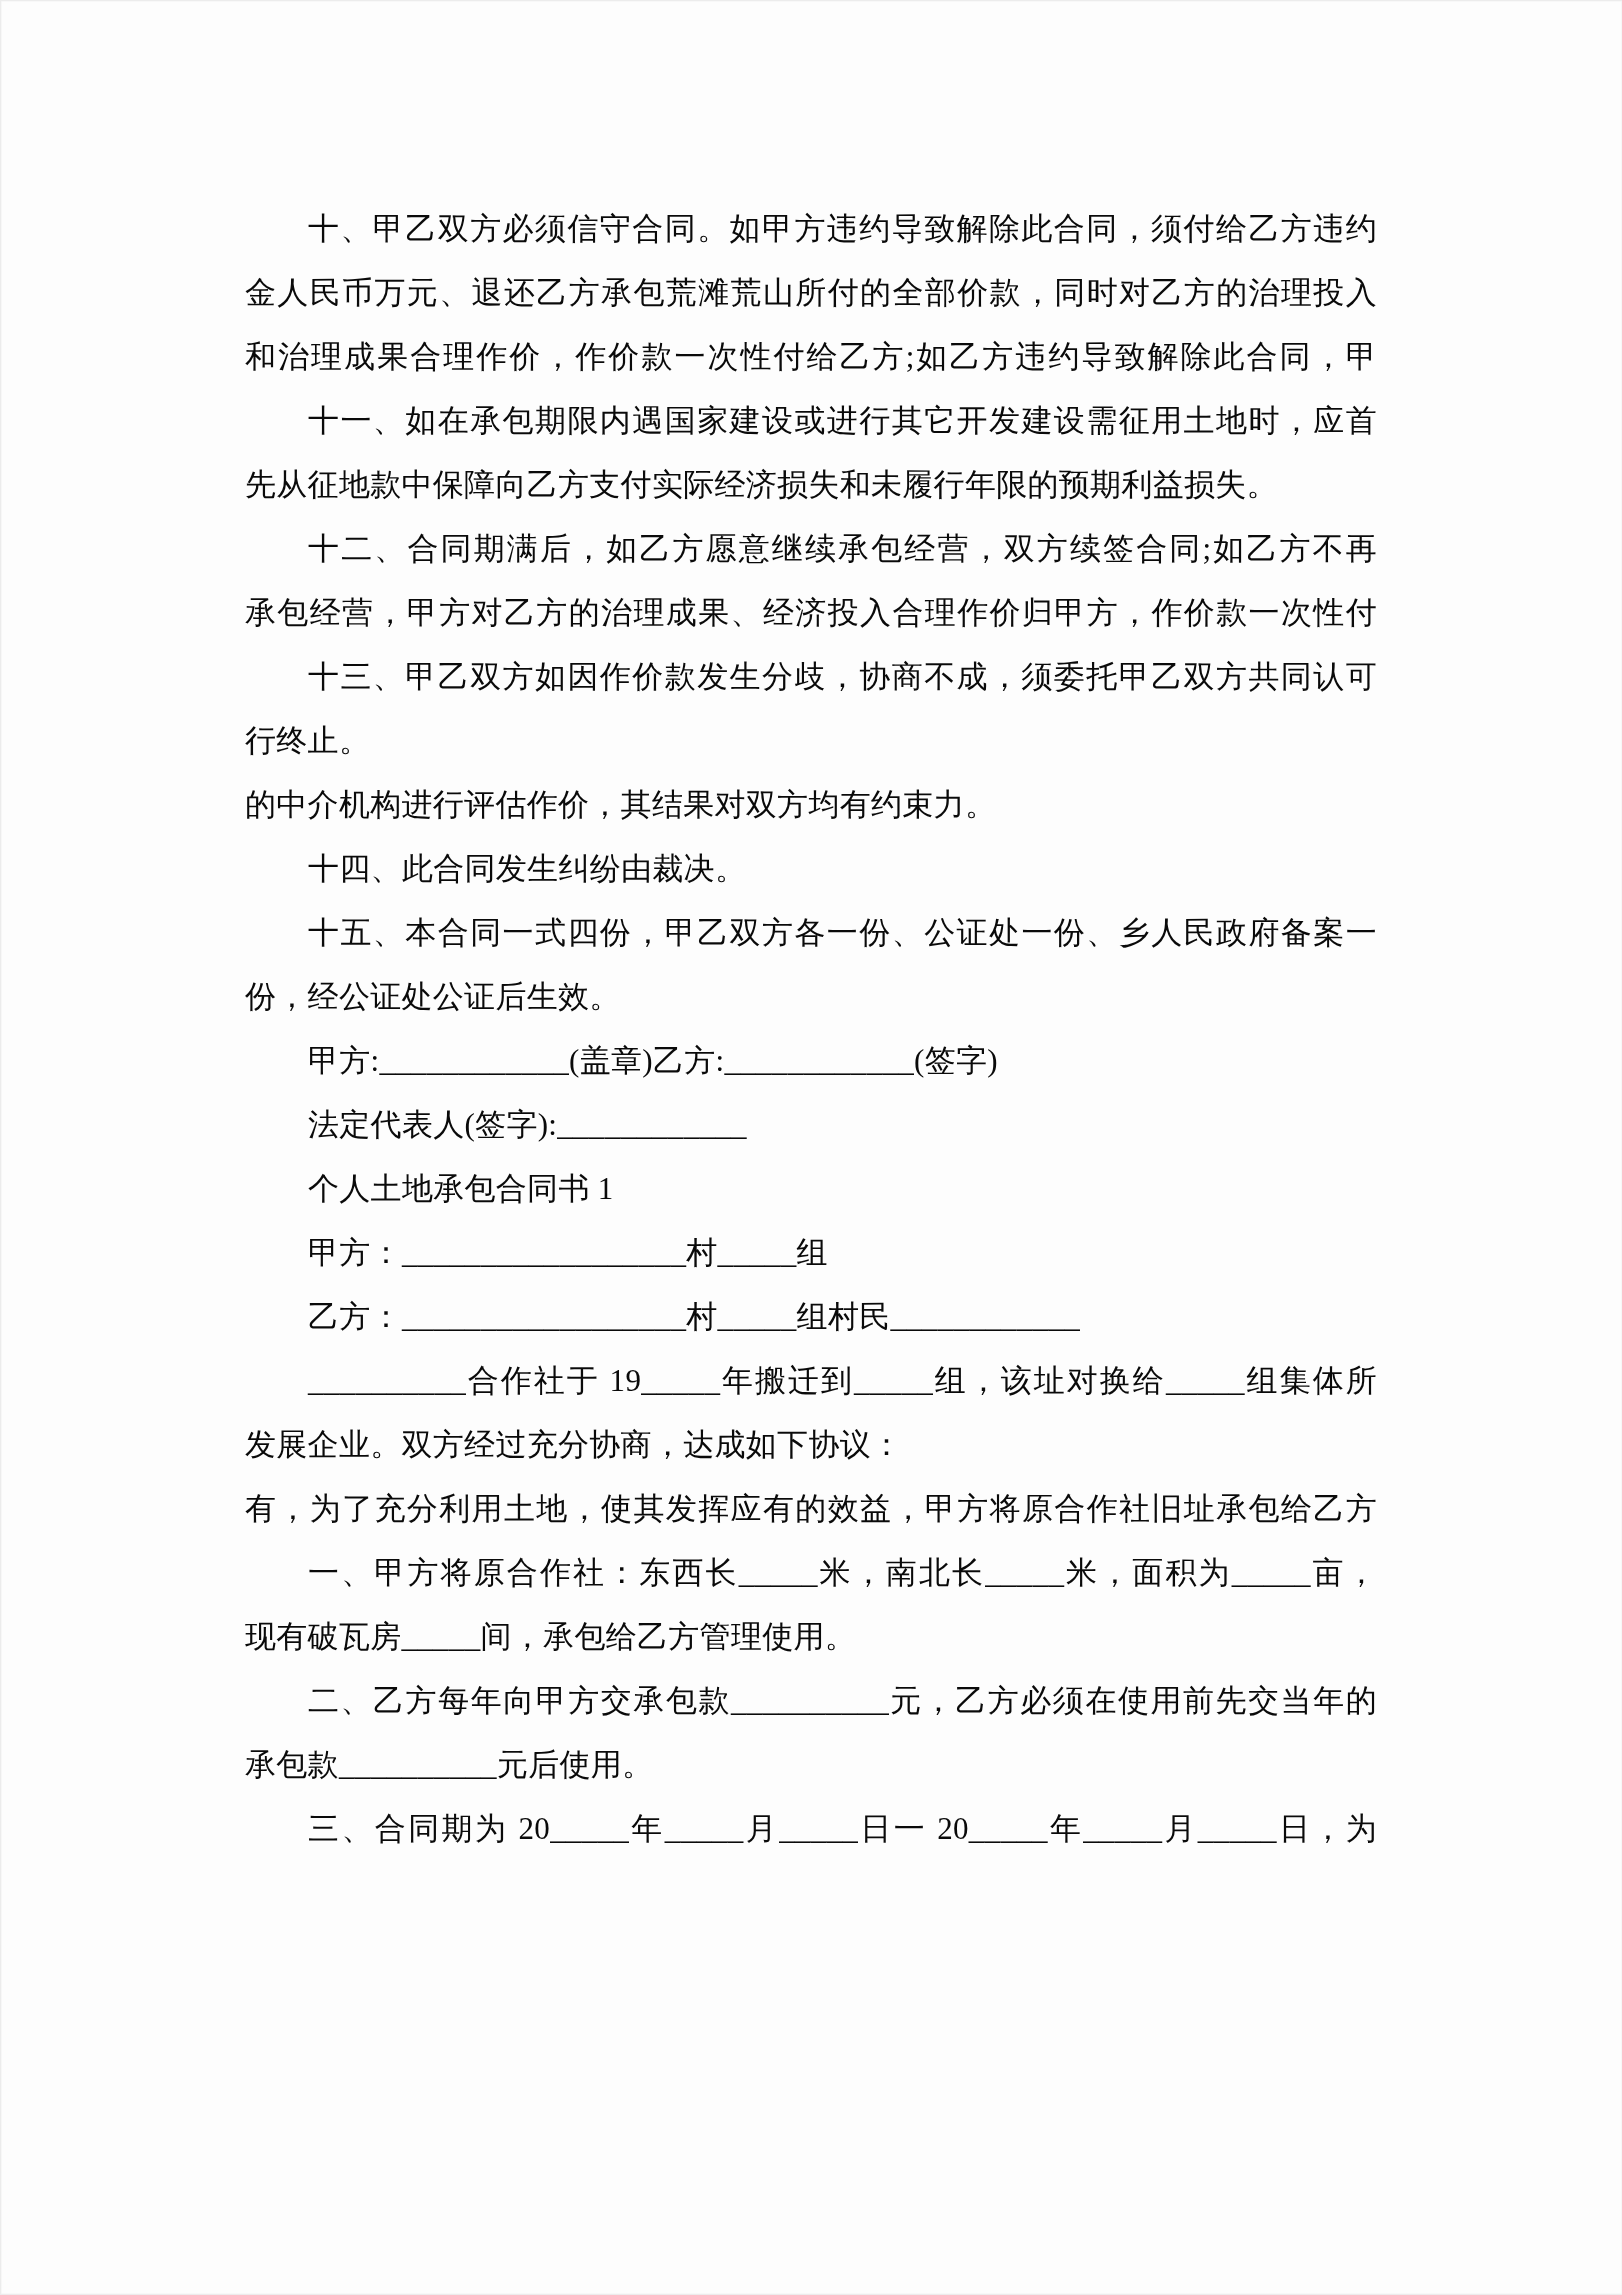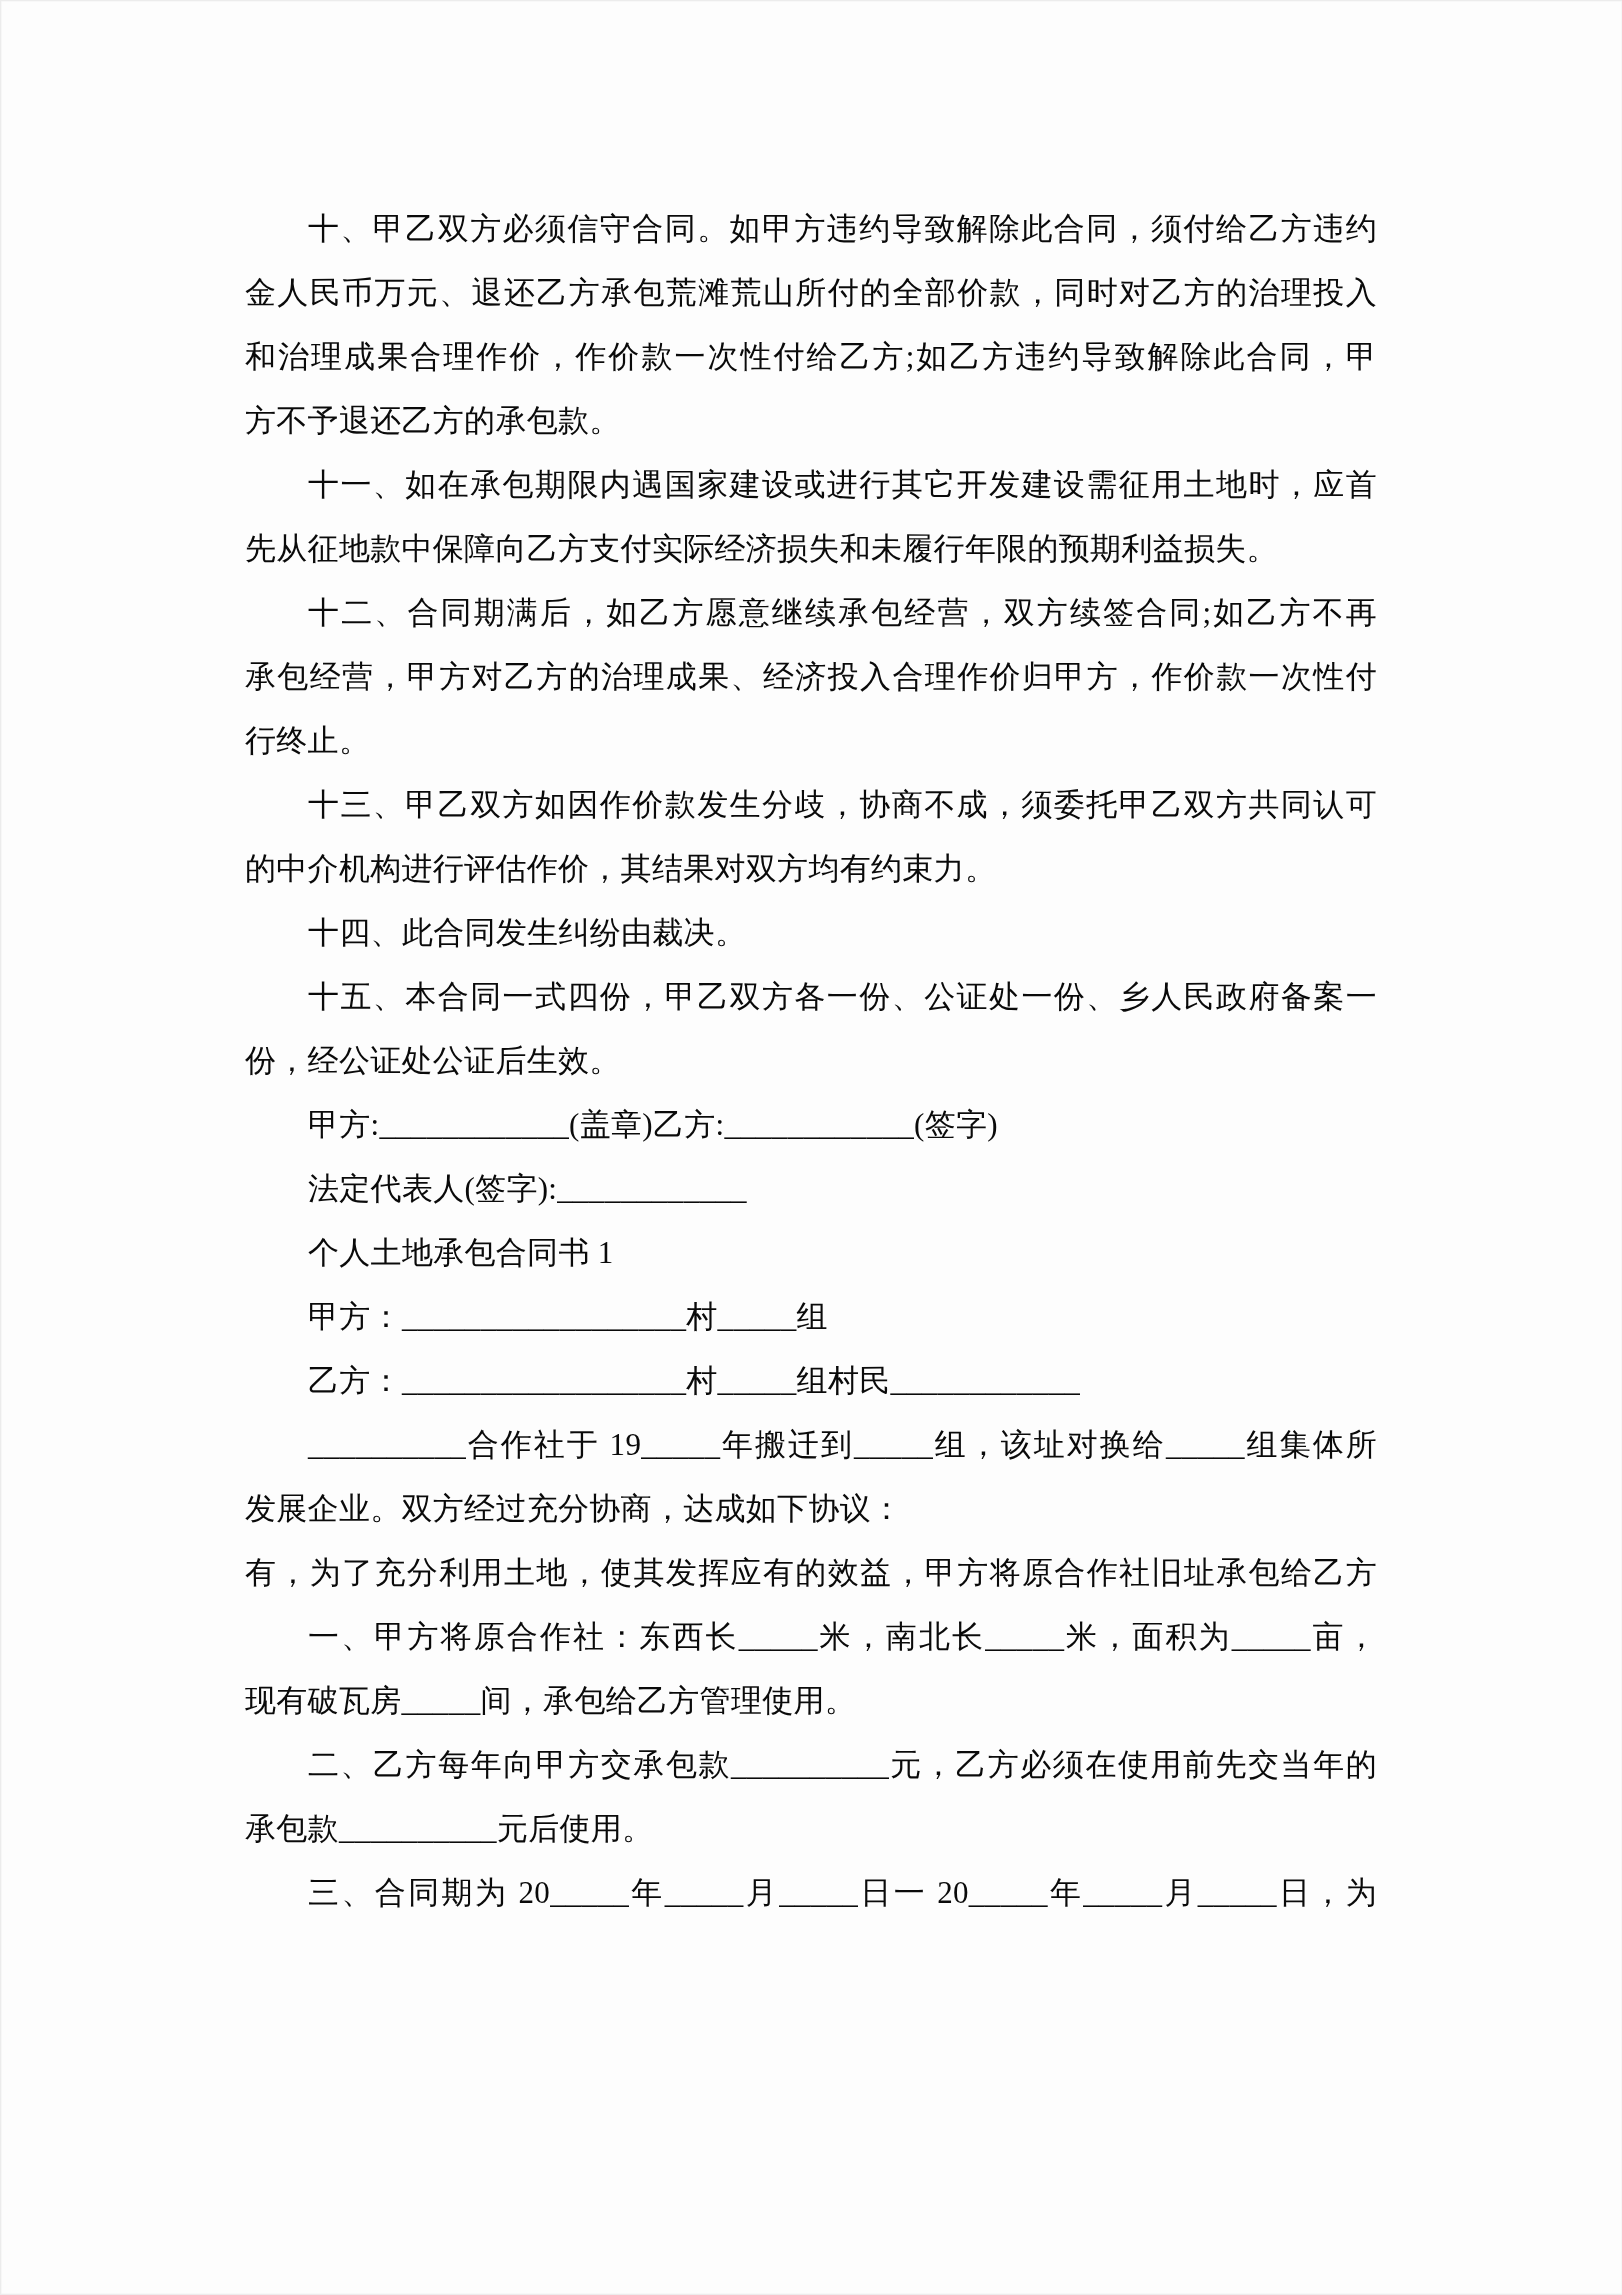--- a/index.html
+++ b/index.html
@@ -40,27 +40,26 @@
   }
 </style>
 </head>
 <body>
 
 <div class="page" style="background: rgb(253, 253, 253); color: rgb(10, 10, 10);">
   <div class="content">
       <div class="line indent justify">十、甲乙双方必须信守合同。如甲方违约导致解除此合同，须付给乙方违约</div>
       <div class="line justify">金人民币万元、退还乙方承包荒滩荒山所付的全部价款，同时对乙方的治理投入</div>
       <div class="line justify">和治理成果合理作价，作价款一次性付给乙方;如乙方违约导致解除此合同，甲</div>
-      <div class="line">方不予退还乙方的承包款。</div>
       <div class="line indent justify">十一、如在承包期限内遇国家建设或进行其它开发建设需征用土地时，应首</div>
       <div class="line">先从征地款中保障向乙方支付实际经济损失和未履行年限的预期利益损失。</div>
       <div class="line indent justify">十二、合同期满后，如乙方愿意继续承包经营，双方续签合同;如乙方不再</div>
       <div class="line justify">承包经营，甲方对乙方的治理成果、经济投入合理作价归甲方，作价款一次性付</div>
+      <div class="line indent justify">十三、甲乙双方如因作价款发生分歧，协商不成，须委托甲乙双方共同认可</div>
       <div class="line">行终止。</div>
-      <div class="line indent justify">十三、甲乙双方如因作价款发生分歧，协商不成，须委托甲乙双方共同认可</div>
       <div class="line">的中介机构进行评估作价，其结果对双方均有约束力。</div>
       <div class="line indent">十四、此合同发生纠纷由裁决。</div>
       <div class="line indent justify">十五、本合同一式四份，甲乙双方各一份、公证处一份、乡人民政府备案一</div>
       <div class="line">份，经公证处公证后生效。</div>
       <div class="line indent">甲方:____________(盖章)乙方:____________(签字)</div>
       <div class="line indent">法定代表人(签字):____________</div>
       <div class="line indent">个人土地承包合同书 1</div>
       <div class="line indent">甲方：__________________村_____组</div>
       <div class="line indent">乙方：__________________村_____组村民____________</div>
       <div class="line indent justify">__________合作社于 19_____年搬迁到_____组，该址对换给_____组集体所</div>

